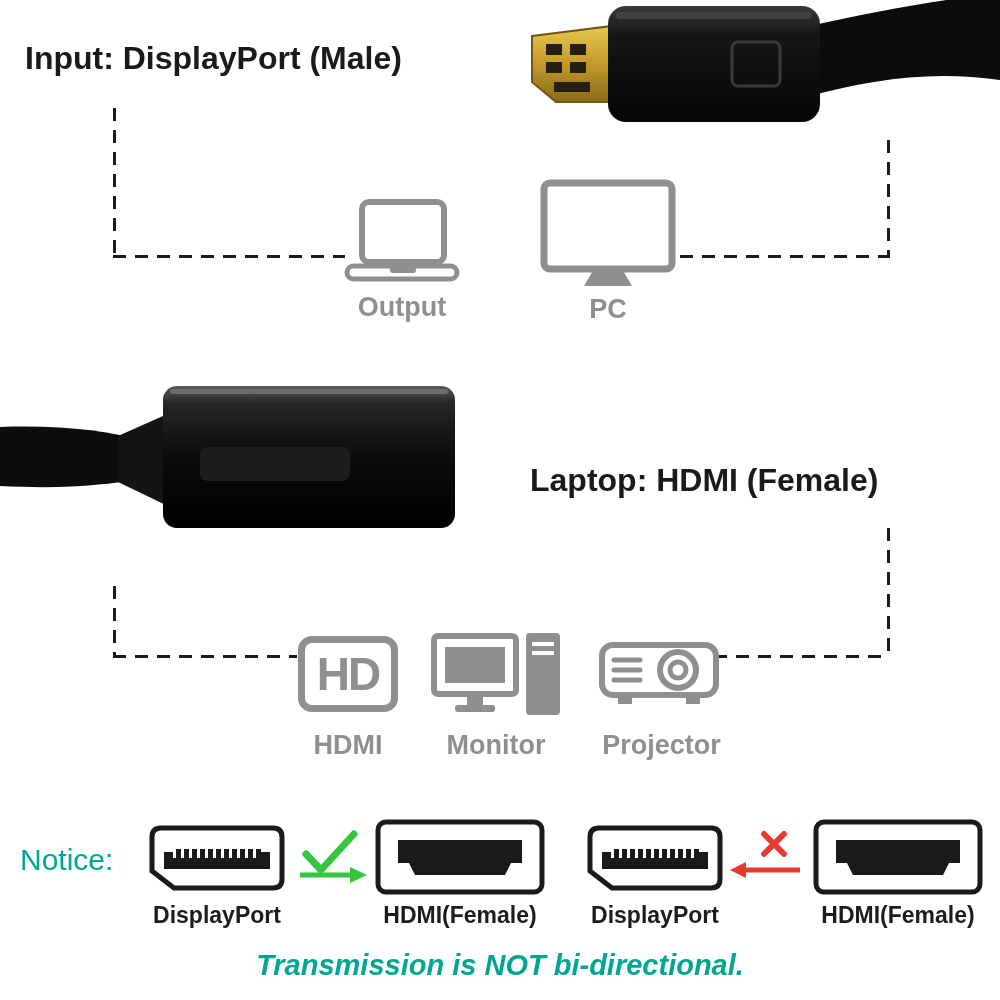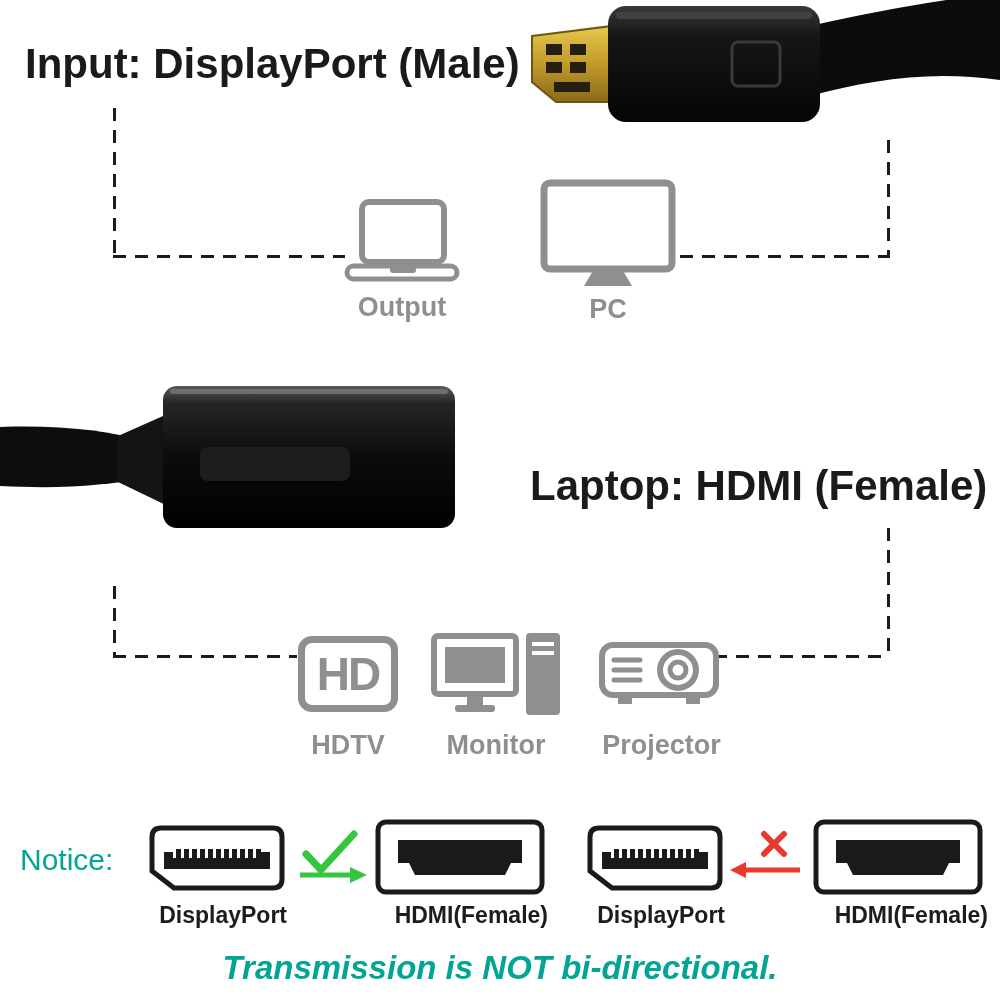--- a/index.html
+++ b/index.html
@@ -1,30 +1,30 @@
 <!DOCTYPE html>
 <html style="--teal: #00A693; --green: #35C53F; --red: #E8392F; --icon-gray: #8F8F8F; --text-dark: #1A1A1A;"><head>
 <meta charset="utf-8">
 <style>
   * { margin:0; padding:0; box-sizing:border-box; }
   html,body { background:#fff; }
   body { font-family:"Liberation Sans", sans-serif; }
   .canvas { position:relative; width:1000px; height:1000px; background:#fff; overflow:hidden; }
   .abs { position:absolute; }
 
-  .title { font-weight:bold; font-size:42px; color:var(--text-dark,#1a1a1a); white-space:nowrap; }
+  .title { font-weight:bold; font-size:32px; color:var(--text-dark,#1a1a1a); white-space:nowrap; }
 
   .dash-h { height:3px; background:repeating-linear-gradient(to right, #1c1c1c 0 13px, transparent 13px 22px); }
   .dash-v { width:3px;  background:repeating-linear-gradient(to bottom, #1c1c1c 0 13px, transparent 13px 22px); }
 
   .dev-label  { font-weight:bold; color:var(--icon-gray,#8a8a8a); font-size:27px; text-align:center; white-space:nowrap; }
-  .port-label { font-weight:bold; color:#1c1c1c; font-size:23px; text-align:right; white-space:nowrap; }
+  .port-label { font-weight:bold; color:#1c1c1c; font-size:23px; text-align:center; white-space:nowrap; }
 
   .notice-label { color:var(--teal,#00A693); font-size:30px; font-weight:normal; white-space:nowrap; }
-  .footer-text  { color:var(--teal,#00A693); font-size:33px; font-weight:bold; font-style:italic; text-align:center; width:1000px; }
+  .footer-text  { color:var(--teal,#00A693); font-size:29px; font-weight:bold; font-style:italic; text-align:center; width:1000px; }
 
   .hd-badge { width:100px; height:76px; border:7px solid var(--icon-gray,#8f8f8f); border-radius:14px;
               display:flex; align-items:center; justify-content:center;
               font-size:46px; font-weight:bold; color:var(--icon-gray,#8f8f8f); letter-spacing:-2px; }
 
   
   .gs { stroke:var(--icon-gray,#8f8f8f); fill:none; }
   .gf { fill:var(--icon-gray,#8f8f8f); }
   .ks { stroke:var(--text-dark,#111); fill:none; }
   .kf { fill:var(--text-dark,#111); }
@@ -102,21 +102,21 @@
   <div class="abs title" style="left:530px; top:462px;">Laptop: HDMI (Female)</div>
 
   <div class="abs dash-v" style="left:113px; top:586px; height:72px;"></div>
   <div class="abs dash-h" style="left:113px; top:655px; width:184px;"></div>
   <div class="abs dash-v" style="left:887px; top:528px; height:130px;"></div>
   <div class="abs dash-h" style="left:714px; top:655px; width:173px;"></div>
 
   <div class="abs hd-badge" style="left:298px; top:636px;">
     <span>HD</span>
   </div>
-  <div class="abs dev-label" style="left:288px; top:730px; width:120px;">HDTV</div>
+  <div class="abs dev-label" style="left:288px; top:730px; width:120px;">HDMI</div>
 
   <svg class="abs" style="left:430px; top:632px; width:132px; height:88px;" viewBox="0 0 132 88">
     <rect x="4" y="4" width="82" height="58" rx="4" class="gs" stroke-width="6"></rect>
     <rect x="15" y="15" width="60" height="36" class="gf"></rect>
     <rect x="37" y="62" width="16" height="11" class="gf"></rect>
     <rect x="25" y="73" width="40" height="7" rx="3" class="gf"></rect>
     <rect x="96" y="1" width="34" height="82" rx="4" class="gf"></rect>
     <rect x="102" y="10" width="22" height="4" fill="#ffffff"></rect>
     <rect x="102" y="19" width="22" height="4" fill="#ffffff"></rect>
   </svg>

